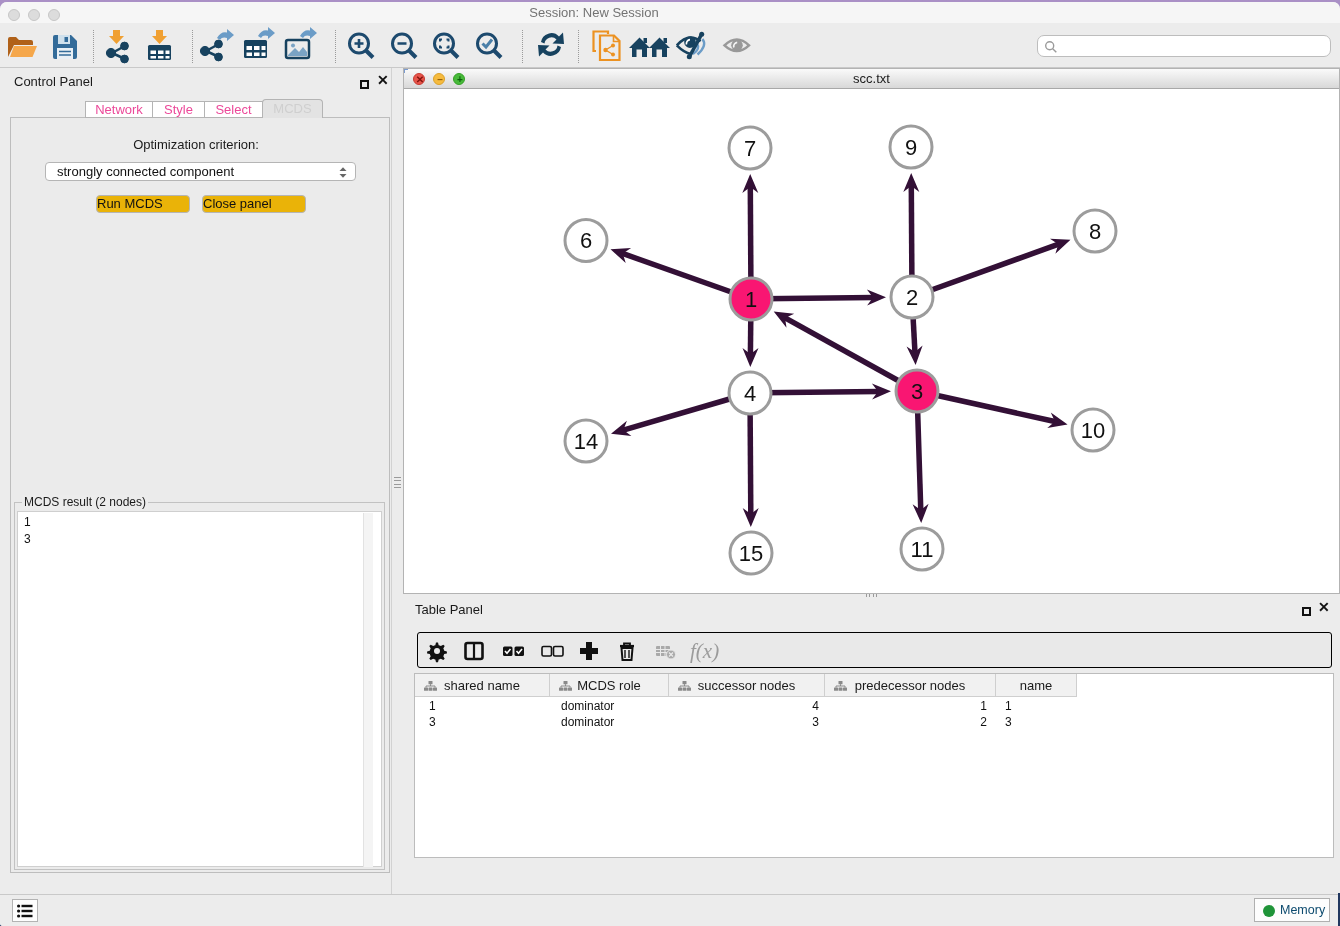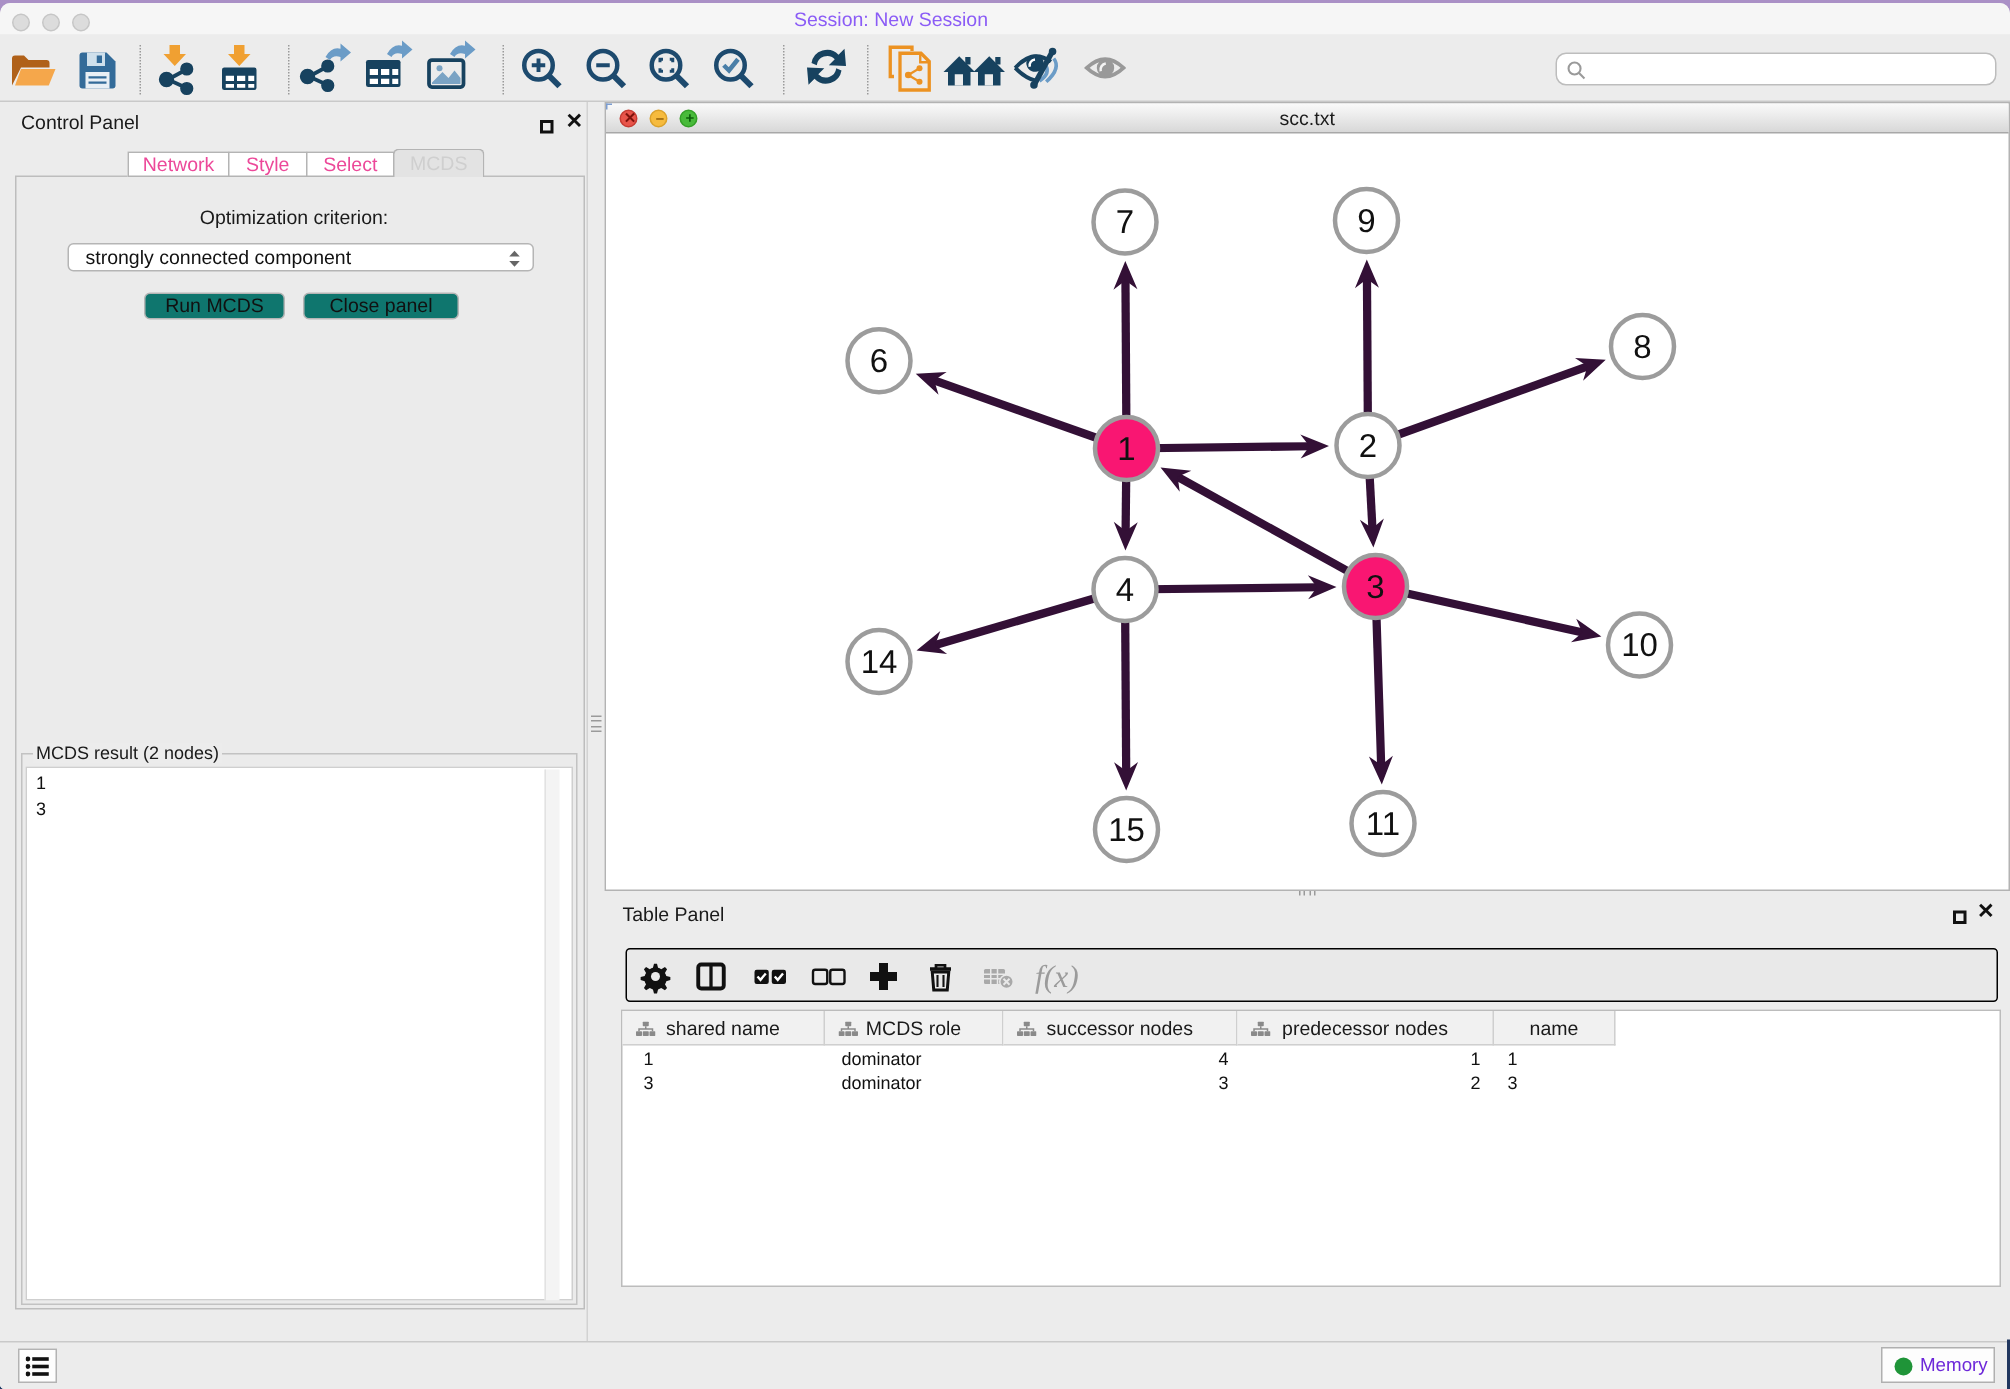--- a/index.html
+++ b/index.html
@@ -6,21 +6,21 @@
 html,body { width:1340px; height:926px; overflow:hidden; }
 body { background:linear-gradient(180deg,#aa90c6 0,#9a8abd 30%,#4d5590 70%,#1e3a66 100%);
   font-family:"Liberation Sans",sans-serif; }
 #win { position:absolute; left:0; top:2px; width:1340px; height:924px;
   border-radius:7px 7px 3px 3px; background:#ececec; overflow:hidden; }
 
 #titlebar { position:absolute; left:0; top:0; width:1340px; height:21px; background:#f6f6f6; }
 .tl { position:absolute; top:7px; width:12px; height:12px; border-radius:50%;
   background:#dcdcdc; border:1px solid #c6c6c6; }
 #title-text { position:absolute; top:0; left:0; width:1188px; height:21px; line-height:22px;
-  text-align:center; font-size:13px; color:#8b5cf6; }
+  text-align:center; font-size:13px; color:#737373; }
 
 #toolbar { position:absolute; left:0; top:21px; width:1340px; height:45px; background:#ececec;
   border-bottom:1px solid #c9c9c9; }
 .tsep { position:absolute; top:7px; height:33px; width:0; border-left:1px dotted #9a9a9a; }
 #searchbox { position:absolute; left:1037px; top:12px; width:294px; height:22px; background:#fff;
   border:1px solid #bdbdbd; border-radius:7px; }
 #searchbox svg { position:absolute; left:6px; top:4px; }
 
 #cpanel { position:absolute; left:0; top:66px; width:392px; height:826px; background:#ececec;
   border-right:1px solid #d2d2d2;padding-left:20px; }
@@ -32,22 +32,22 @@
   font-size:13px; color:#ec4899; text-align:center; line-height:16px; }
 #tab-mcds { background:#e3e3e3; color:#cfcfcf; border-radius:4px 4px 0 0; top:-2px; height:19px;
   line-height:18px; border-bottom:none; }
 #cp-box { position:absolute; left:10px; top:49px; width:380px; height:756px;
   border:1px solid #bdbdbd; background:#ebebeb; }
 #opt-label { position:absolute; left:0; top:69px; width:392px; text-align:center; font-size:13px; color:#1a1a1a; }
 #opt-select { position:absolute; left:45px; top:94px; width:311px; height:19px; background:#fff;
   border:1px solid #b5b5b5; border-radius:4px; font-size:13px; color:#111; line-height:17px;
   padding-left:11px; }
 #opt-select svg { position:absolute; right:7px; top:3px; }
-.cbtn { position:absolute; top:127px; height:18px; background:#0f766e; border:1px solid #b5b5b5;
-  border-radius:4px; font-size:13px; color:#111; text-align:center; line-height:16px; }
+.cbtn { position:absolute; top:127px; height:18px; background:#eab308; border:1px solid #b5b5b5;
+  border-radius:4px; font-size:13px; color:#111; line-height:16px; }
 #mcds-fs { position:absolute; left:14px; top:434px; width:371px; height:368px;
   border:1px solid #c2c2c2; }
 #mcds-legend { position:absolute; left:7px; top:-8px; background:#ececec; padding:0 2px;
   font-size:12px; color:#1a1a1a; }
 #mcds-white { position:absolute; left:2px; top:8px; width:365px; height:356px; background:#fff;
   border:1px solid #cfcfcf; }
 #mcds-scroll { position:absolute; right:8px; top:1px; width:10px; height:354px; background:#f4f4f4;
   border-left:1px solid #e2e2e2; }
 #mcds-text { position:absolute; left:6px; top:2px; font-size:12px; color:#111; line-height:16.5px; }
 
@@ -76,21 +76,21 @@
 #tp-tabs { position:absolute; left:290px; top:266px; width:357px; height:21px; background:#fff;
   border:1px solid #b3b3b3; border-radius:5px; overflow:hidden; }
 .tptab { position:absolute; top:0; height:21px; font-size:13.5px; color:#1a1a1a; letter-spacing:0.2px;
   text-align:center; line-height:20px; border-right:1px solid #b9b9b9; }
 
 #statusbar { position:absolute; left:0; top:892px; width:1340px; height:34px; background:#ececec;
   border-top:1px solid #c9c9c9; }
 #sb-listbtn { position:absolute; left:12px; top:4px; width:26px; height:23px; background:#fdfdfd;
   border:1px solid #b3b3b3; }
 #sb-mem { position:absolute; left:1254px; top:3px; width:76px; height:24px; background:#fdfdfd;
-  border:1px solid #b0b0b0; font-size:12.5px; color:#6d28d9; }
+  border:1px solid #b0b0b0; font-size:12.5px; color:#0c4a6e; }
 #sb-mem i { position:absolute; left:8px; top:6px; width:12px; height:12px; border-radius:50%;
   background:#1f9438; }
 #sb-mem b { position:absolute; left:25px; top:4px; font-weight:normal; }
 .navy-edge { position:absolute; background:#21375f; }
 </style>
 </head>
 <body>
 <div id="win">
 
   <div id="titlebar">

